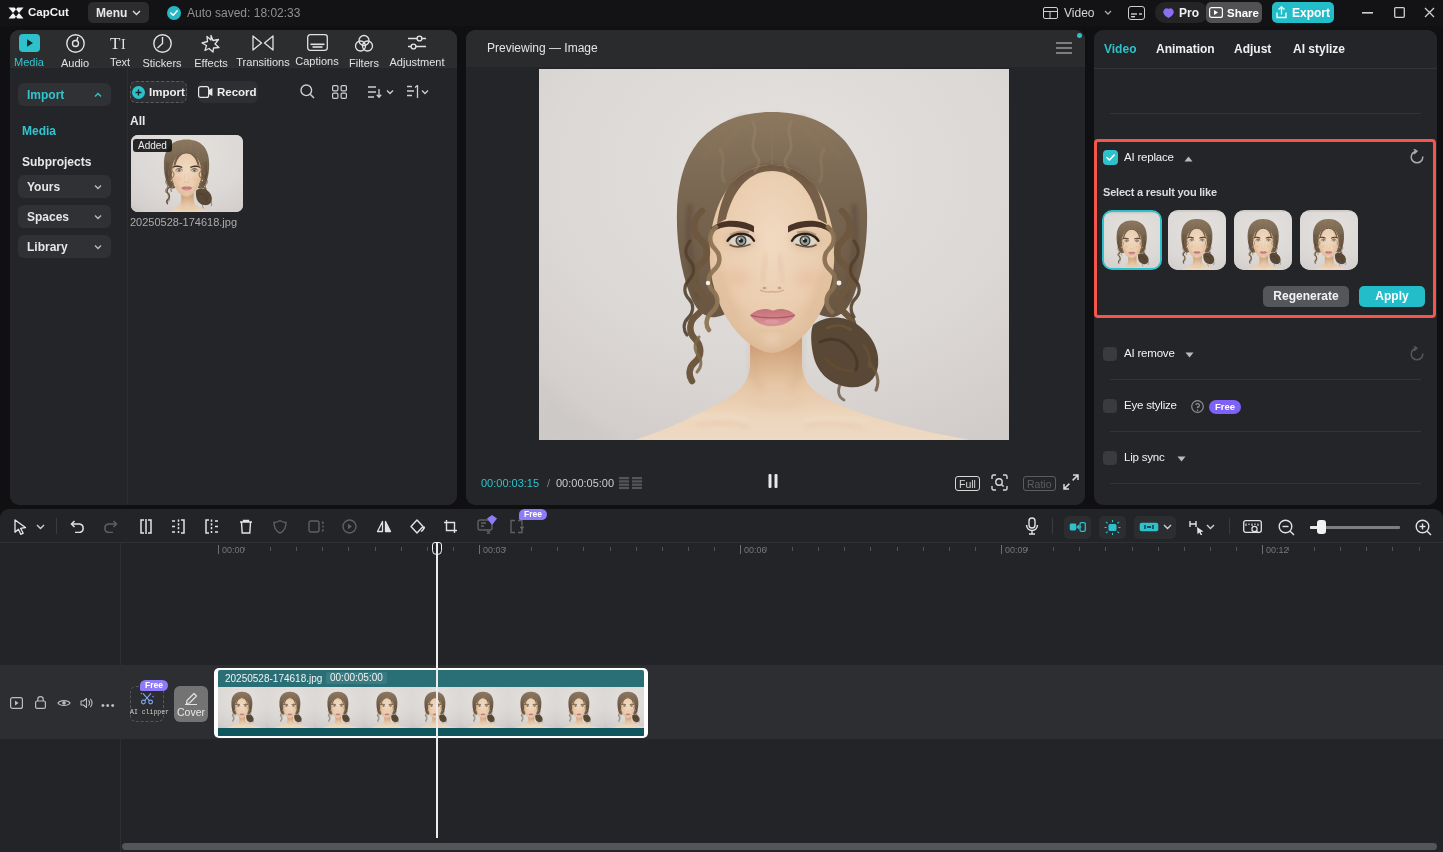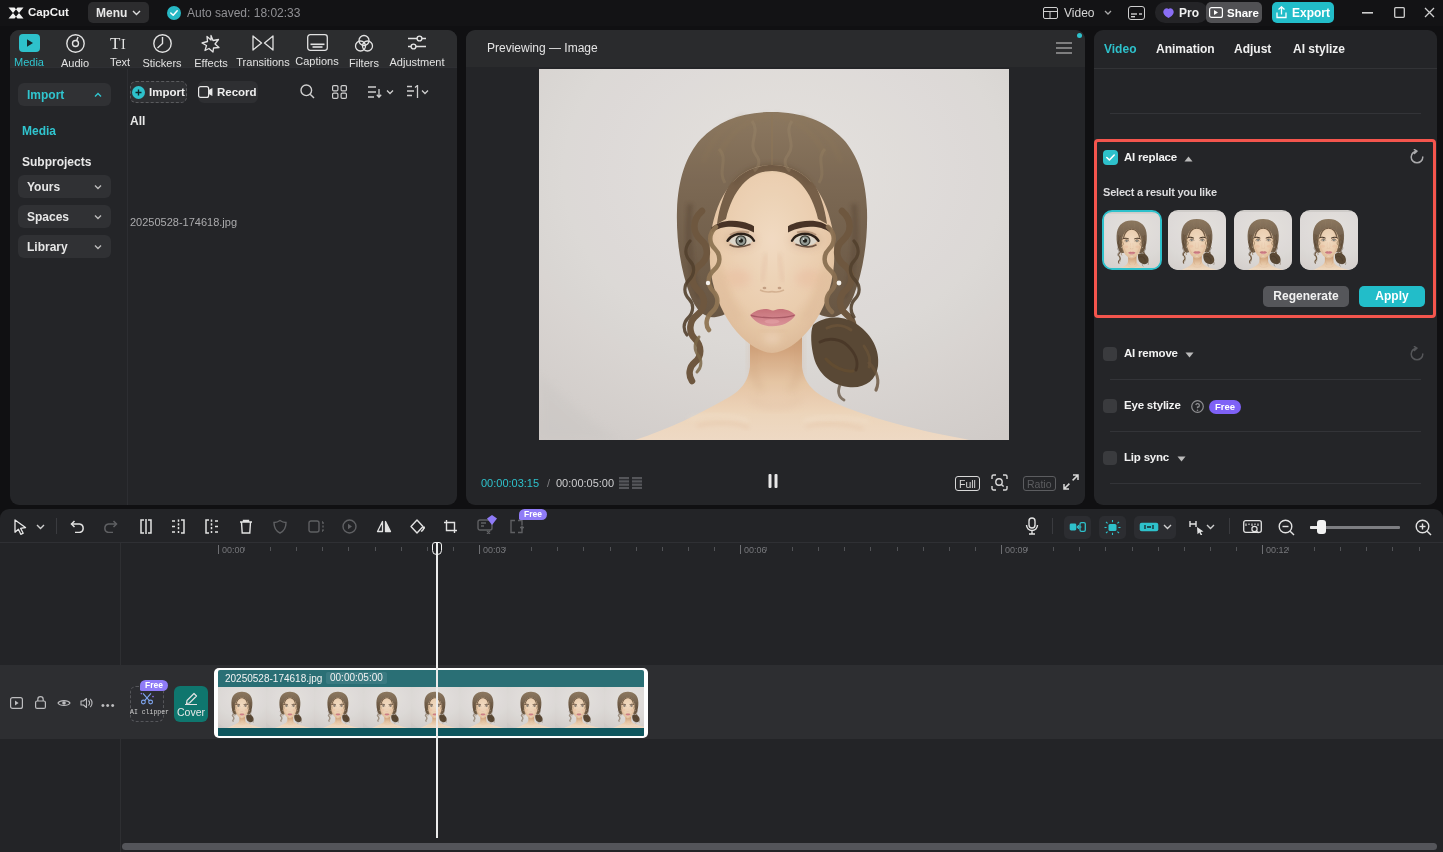--- a/index.html
+++ b/index.html
@@ -19,21 +19,21 @@
   #tabstrip { position:absolute; left:0; top:0; width:447px; height:38px; background:#2c2d2f; border-bottom:1px solid #2e2f33; }
   .tab { position:absolute; top:4px; text-align:center; color:#e2e2e2; font-size:11px; }
   .tab svg { display:block; margin:0 auto 4px; }
   .navcol { position:absolute; left:0; top:39px; width:118px; height:436px; border-right:1px solid #2d2e32; }
   .pill { position:absolute; left:8px; width:93px; height:23px; background:#303134; border-radius:6px; color:#e6e6e6; font-size:12px; font-weight:bold; display:flex; align-items:center; padding:0 9px; justify-content:space-between; }
   .navtxt { position:absolute; left:12px; font-size:12px; font-weight:bold; color:#e8e8e8; }
   .topbtn { position:absolute; top:51px; height:22px; background:#2e2f32; border-radius:6px; color:#eee; font-size:11.5px; font-weight:bold; display:flex; align-items:center; gap:4px; padding:0 7px; }
   
   .rtab { position:absolute; top:41px; font-size:12px; font-weight:bold; color:#f0f0f0; }
   .subtab { flex:1; text-align:center; font-size:12px; color:#ddd; }
-  .row-label { font-size:11.5px; font-weight:bold; color:#f2f2f2; letter-spacing:-0.2px; }
+  .row-label { font-size:11.5px; font-weight:normal; color:#f2f2f2; letter-spacing:-0.2px; }
   .chk { width:14px; height:14px; border-radius:4px; background:#3a3b3e; }
   .divider { position:absolute; left:16px; width:311px; height:1px; background:#333438; }
   
   #timeline { position:absolute; left:0; top:509px; width:1443px; height:343px; background:#232427; border-radius:9px 9px 0 0; }
 </style>
 </head>
 <body>
 <div id="stage">
 
   <svg width="0" height="0" style="position:absolute">
@@ -344,20 +344,26 @@
       </svg>
     <svg class="abs" style="left:396px;top:55px" width="14" height="14" viewBox="0 0 14 14">
         <path d="M1,1.5 L6,1.5 M1,6 L8,6 M1,10.5 L6,10.5" stroke="#cfcfcf" stroke-width="1.4"></path>
         <path d="M9,2.5 L11.5,0.5 L11.5,13" stroke="#cfcfcf" stroke-width="1.3" fill="none"></path>
       </svg>
     <svg class="abs" style="left:411px;top:59px" width="8" height="6" viewBox="0 0 8 6">
         <path d="M1,1.5 L4,4.5 L7,1.5" stroke="#cfcfcf" stroke-width="1.3" fill="none"></path>
       </svg>
     <div class="abs" style="left:120px;top:84px;font-size:12px;font-weight:bold;color:#e8e8e8">All</div>
 
+    <div class="abs" style="left:121px;top:105px;width:112px;height:77px;border-radius:7px;overflow:hidden;background:#d8d5d2">
+      <svg width="112" height="77" viewBox="0 24 470 323" preserveAspectRatio="none">
+          <use href="#port"></use>
+        </svg>
+      <div class="abs" style="left:2px;top:4px;background:#111214e6;color:#eee;font-size:10px;padding:1px 5px;border-radius:3px">Added</div>
+    </div>
     <div class="abs" style="left:120px;top:186px;font-size:11px;color:#ababad">20250528-174618.jpg</div>
   </div>
   <div id="midPanel" class="panel">
     <div class="abs" style="left:0;top:0;width:619px;height:37px;background:#2a2b2d;border-radius:9px 9px 0 0"></div>
     <div class="abs" style="left:21px;top:11px;font-size:12px;color:#e4e4e4">Previewing — Image</div>
     <svg class="abs" style="left:590px;top:12px" width="16" height="12" viewBox="0 0 16 12">
         <path d="M0,1 L16,1 M0,6 L16,6 M0,11 L16,11" stroke="#9a9a9a" stroke-width="1.6"></path>
       </svg>
     <div class="abs" style="left:611px;top:3px;width:5px;height:5px;border-radius:3px;background:#2ec1cb"></div>
 
@@ -693,21 +699,21 @@
             <circle cx="3.4" cy="10" r="1.9"></circle>
             <circle cx="10.6" cy="10" r="1.9"></circle>
             <path d="M4.7,8.7 L11,1.3 M9.3,8.7 L3,1.3"></path>
           </g>
           <path d="M0.7,1.6 L2.1,1.6 M1.4,0.9 L1.4,2.3" stroke="#8f7bf7" stroke-width="0.8"></path>
           <circle cx="13" cy="4.6" r="0.8" fill="#8f7bf7"></circle>
         </svg>
       <div class="abs" style="left:0;top:23px;width:34px;text-align:center;font-size:6.5px;color:#cfcfcf;white-space:nowrap;font-family:'Liberation Mono',monospace">AI clipper</div>
     </div>
     <div class="abs" style="left:140px;top:171px;background:#8f7bf7;color:#fff;font-size:8.5px;font-weight:bold;border-radius:6px 6px 6px 2px;padding:0px 5px 1px">Free</div>
-    <div class="abs" style="left:174px;top:177px;width:34px;height:36px;background:#0f766e;border-radius:6px">
+    <div class="abs" style="left:174px;top:177px;width:34px;height:36px;background:#737373;border-radius:6px">
       <svg class="abs" style="left:10px;top:6px" width="14" height="13" viewBox="0 0 14 13">
           <path d="M3,8.5 L10,1.5 L12.5,4 L5.5,11 L2.5,11.5 Z" stroke="#e2e2e2" stroke-width="1.2" fill="none" stroke-linejoin="round"></path>
           <line x1="1" y1="12.6" x2="13" y2="12.6" stroke="#e2e2e2" stroke-width="1.2"></line>
         </svg>
       <div class="abs" style="left:0;top:20px;width:34px;text-align:center;font-size:10.5px;color:#e8e8e8">Cover</div>
     </div>
     
     <div class="abs" style="left:214px;top:159px;width:434px;height:70px;border-radius:5px;background:#fff">
       <div class="abs" style="left:4px;top:1.5px;width:426px;height:67px;border-radius:2px;overflow:hidden">
         <div class="abs" style="left:0;top:0;width:430px;height:17px;background:#2a6f75"></div>

